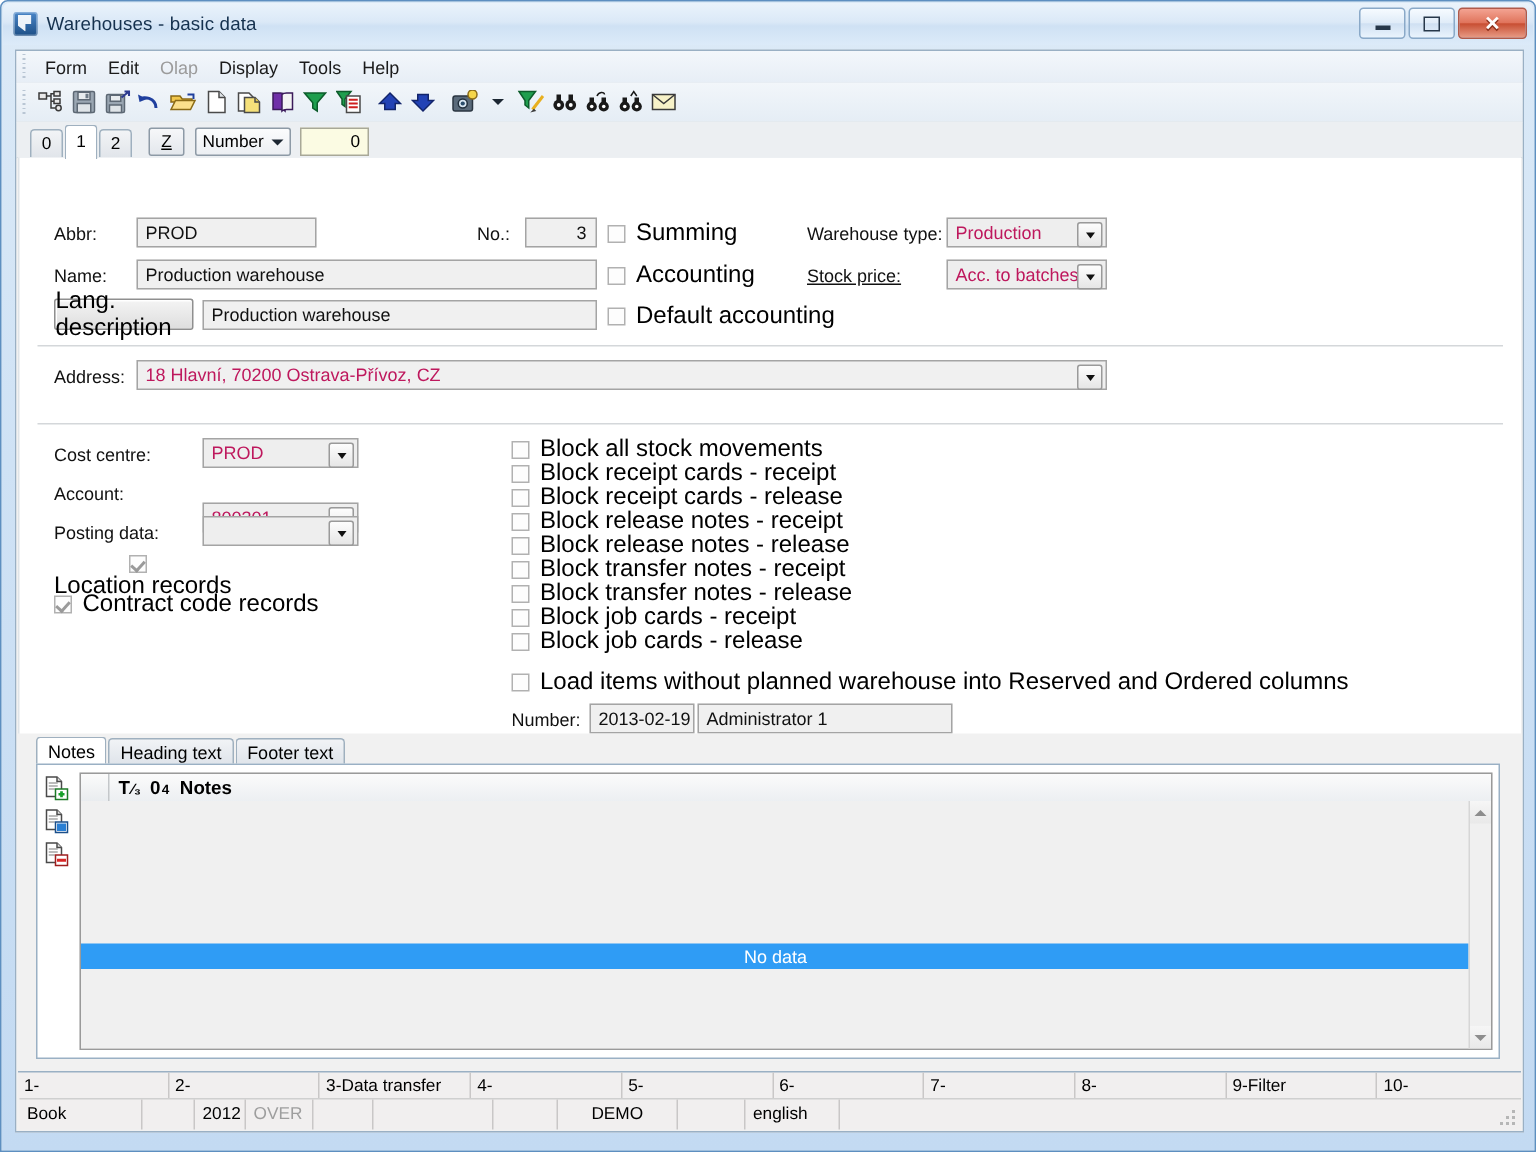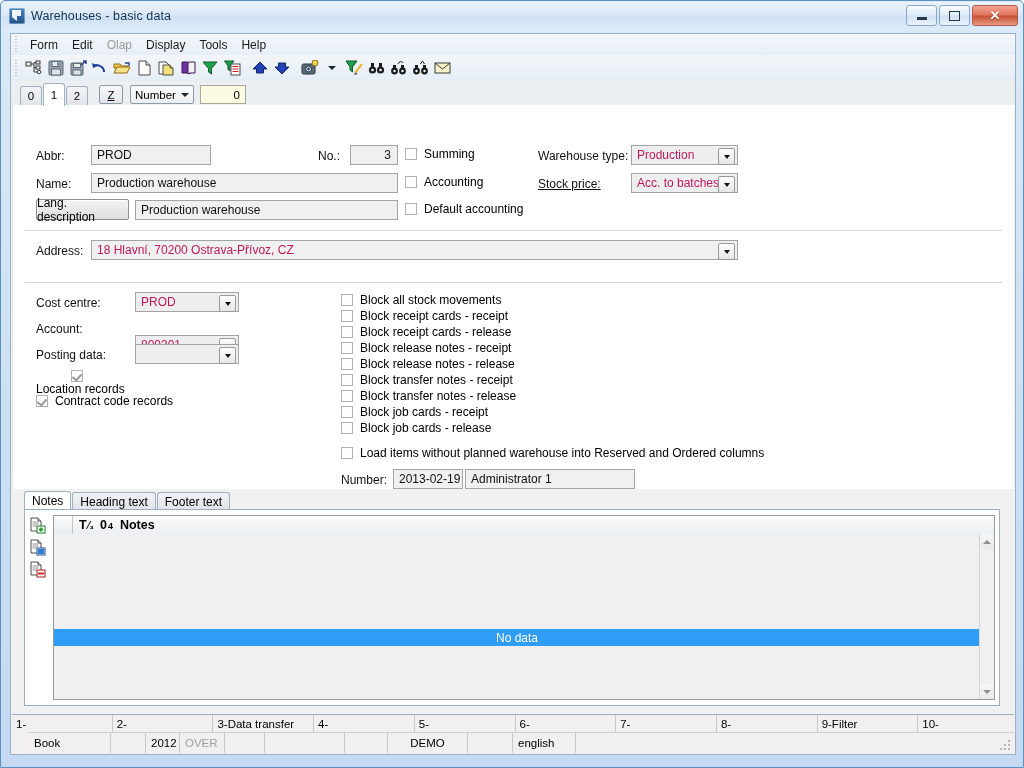--- a/index.html
+++ b/index.html
@@ -174,23 +174,23 @@
     border: 1px solid #9a9a9a; border-radius: 2px;
     background: linear-gradient(180deg,#fdfdfd 0%, #e6e6e6 100%);
     display: flex; align-items: center; justify-content: center;
   }
   .combo .dd .caret { border-top-color: #111; border-left-width: 3.5px; border-right-width: 3.5px; border-top-width: 4px;}
   .btn3d {
     position: absolute; box-sizing: border-box;
     border: 1px solid #8f8f8f; border-radius: 2px;
     background: linear-gradient(180deg,#f4f4f4 0%, #dedede 100%);
     box-shadow: inset 1px 1px 0 #ffffff;
-    font-size: 12px; display: flex; align-items: center; justify-content: center;
-  }
-  .cb-row { position: absolute; display: flex; align-items: center; white-space: nowrap; font-size: 12px;}
+    font-size: 16px; display: flex; align-items: center; justify-content: center;
+  }
+  .cb-row { position: absolute; display: flex; align-items: center; white-space: nowrap; font-size: 16px;}
   .cbox {
     width: 12px; height: 12px; box-sizing: border-box;
     border: 1px solid #b1b1b1; background: #fdfdfd;
     margin-right: 7px; flex: none; position: relative;
   }
   .cbox.checked:after {
     content: "";
     position: absolute; left: 2px; top: 1px;
     width: 4px; height: 7px;
     border: solid #9a9a9a; border-width: 0 2px 2px 0;
@@ -249,21 +249,21 @@
   .tri-up { width:0;height:0;border-left:4px solid transparent;border-right:4px solid transparent;border-bottom:4px solid #8d8d8d;}
   .tri-down { width:0;height:0;border-left:4px solid transparent;border-right:4px solid transparent;border-top:4px solid #8d8d8d;}
   
   .fnbar {
     position: absolute; left: 1px; right: 1px; bottom: 21px; height: 18px;
     background: #f1efef; border-top: 1px solid #9ab0c4;
     display: flex; align-items: center; font-size: 11.5px;
   }
   .fncell { height: 18px; line-height: 18px; padding-left: 4px; border-right: 1px solid #c9c7c7; box-sizing: border-box; white-space: nowrap;}
   .statusbar {
-    position: absolute; left: 18px; right: 1px; bottom: 1px; height: 20px;
+    position: absolute; left: 2px; right: 1px; bottom: 1px; height: 20px;
     background: #f1efef; border-top: 1px solid #cfcfcf;
     display: flex; align-items: center; font-size: 11.5px;
   }
   .stcell { height: 20px; line-height: 20px; padding-left: 5px; border-right: 1px solid #c9c7c7; box-sizing: border-box; white-space: nowrap;}
   .stcell.grey { color: #9e9e9e; }
   .stcell.ctr { text-align: center; padding-left: 0;}
   .resize-grip { position: absolute; right: 3px; bottom: 2px; width: 12px; height: 12px;
     background-image:
       radial-gradient(circle at 2px 10px, #b6b6b6 1px, transparent 1.2px),
       radial-gradient(circle at 6px 10px, #b6b6b6 1px, transparent 1.2px),

